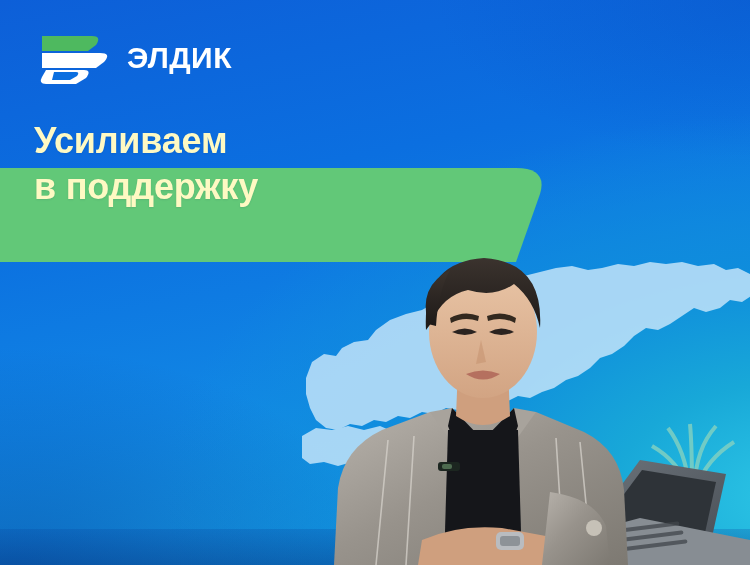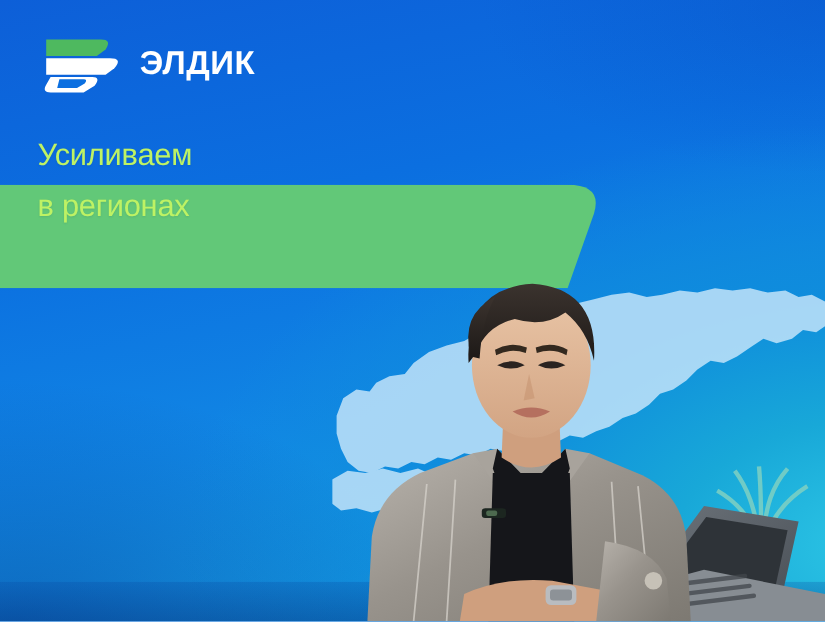--- a/index.html
+++ b/index.html
@@ -79,23 +79,23 @@
 
   
   .headline{
     position:absolute;
     left:34px;top:118px;
     width:520px;
     z-index:6;
   }
   .headline .line{
     display:block;
-    color:#bef264;
-    font-weight:normal;
-    font-size:28px;
+    color:#fef9c3;
+    font-weight:bold;
+    font-size:36px;
     line-height:46px;
     letter-spacing:-0.2px;
     white-space:nowrap;
     text-shadow:0 1px 2px rgba(0,40,90,.10);
   }
 
   
   .subject{
     position:absolute;
     left:318px;top:240px;
@@ -167,21 +167,21 @@
         <path fill="#0b6fe0" d="M18,44 L40,44 Q44,44 41,48 L34,52 L16,52 Z"></path>
       </svg>
     </span>
     <span class="logo-words">
       <span>ЭЛДИК</span>
     </span>
   </div>
 
   <div class="headline">
     <span class="line">Усиливаем</span>
-    <span class="line">в регионах</span>
+    <span class="line">в поддержку</span>
   </div>
 
   <div class="subject">
     <svg viewBox="0 0 330 325">
       <defs>
         <linearGradient id="jacket" x1="0" y1="0" x2="1" y2="1">
           <stop offset="0%" stop-color="#b7b2ab"></stop>
           <stop offset="45%" stop-color="#98938c"></stop>
           <stop offset="100%" stop-color="#7d7972"></stop>
         </linearGradient>

